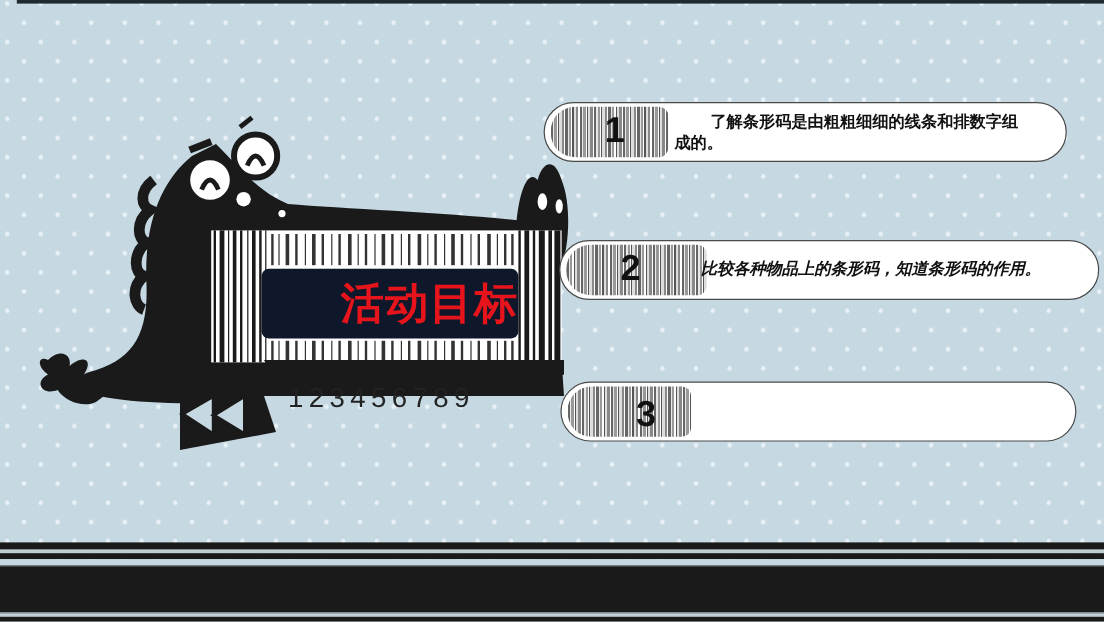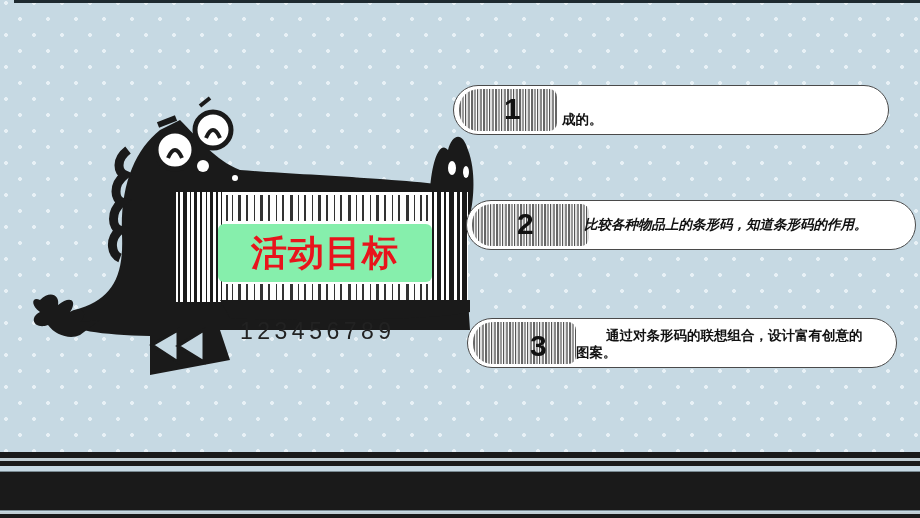--- a/index.html
+++ b/index.html
@@ -15,22 +15,22 @@
   .bottom-band{position:absolute;left:0;top:452px;width:920px;height:66px;}
   .bb-thin1{position:absolute;left:0;top:0;width:920px;height:6px;background:#1a1a1a;}
   .bb-gap1{position:absolute;left:0;top:6px;width:920px;height:3px;background:#c0cdd3;}
   .bb-thin2{position:absolute;left:0;top:9px;width:920px;height:5px;background:#1a1a1a;}
   .bb-gap2{position:absolute;left:0;top:14px;width:920px;height:5px;background:#c6d9e3;}
   .bb-thick{position:absolute;left:0;top:19px;width:920px;height:38px;background:#1a1a1a;border-top:1px solid #7a8a92;border-bottom:1px solid #7a8a92;}
   .bb-thin3{position:absolute;left:0;top:60px;width:920px;height:3px;background:#c0cdd3;}
   .bb-thin4{position:absolute;left:0;top:62px;width:920px;height:5px;background:#1a1a1a;}
 
   .croc{position:absolute;left:0;top:0;width:480px;height:400px;}
-  .title-box{position:absolute;left:218px;top:224px;width:214px;height:58px;background:#86efac;border-radius:6px;
-    display:flex;align-items:center;justify-content:center;}
+  .title-box{position:absolute;left:218px;top:224px;width:214px;height:58px;background:#0f172a;border-radius:6px;
+    display:flex;align-items:center;justify-content:flex-end;}
   .title-text{color:#e8141c;font-size:36px;font-weight:bold;letter-spacing:1px;font-family:"DejaVu Sans",sans-serif;}
   .digits{position:absolute;left:240px;top:318px;font-family:Liberation Sans, sans-serif;font-size:23px;color:#222;letter-spacing:4.5px;}
 
   .pill{position:absolute;height:50px;background:#fff;border:1.5px solid #4a4a4a;border-radius:26px;box-sizing:border-box;}
   .pill .code{position:absolute;top:3px;height:42px;border-radius:20px 8px 8px 20px;overflow:hidden;
     background: repeating-linear-gradient(90deg,#666 0 2px,#e8e8e8 2px 3px,#999 3px 5px,#fff 5px 6px,#555 6px 7px,#ddd 7px 9px,#888 9px 11px,#fff 11px 12px);}
   .pill .num{position:absolute;top:6px;font-family:"Liberation Sans",sans-serif;font-weight:bold;font-size:30px;color:#111;}
   .pill .txt{position:absolute;font-size:13.5px;font-weight:bold;color:#111;line-height:17px;}
 </style>
 </head>
@@ -146,36 +146,33 @@
 
 <div class="title-box">
   <span class="title-text">活动目标</span>
 </div>
 <div class="digits">123456789</div>
 
 <div class="pill" style="left:453px;top:85px;width:436px;">
   <div class="code" style="left:5px;width:98px;"></div>
   <div class="num" style="left:50px;">1</div>
   <div class="txt" style="left:108px;top:8px;width:322px;text-indent:30px;">
-    <br><span>成的。</span>
+    <span>了解条形码是由粗粗细细的线条和排数字组</span><br><span>成的。</span>
   </div>
 </div>
 
 <div class="pill" style="left:466px;top:200px;width:450px;">
   <div class="code" style="left:5px;width:117px;"></div>
   <div class="num" style="left:50px;">2</div>
   <div class="txt" style="left:117px;top:15px;width:320px;font-style:italic;">比较各种物品上的条形码，知道条形码的作用。</div>
 </div>
 
 <div class="pill" style="left:467px;top:318px;width:430px;">
   <div class="code" style="left:5px;width:103px;"></div>
   <div class="num" style="left:62px;top:10px;">3</div>
-  <div class="txt" style="left:108px;top:8px;width:318px;text-indent:30px;">
-    <span>通过对条形码的联想组合，设计富有创意的</span><br><span>图案。</span>
-  </div>
 </div>
 
 <div class="bottom-band">
   <div class="bb-thin1"></div>
     <div class="bb-gap1"></div>
     <div class="bb-thin2"></div>
     <div class="bb-gap2"></div>
   <div class="bb-thick"></div>
     <div class="bb-thin3"></div>
     <div class="bb-thin4"></div>

